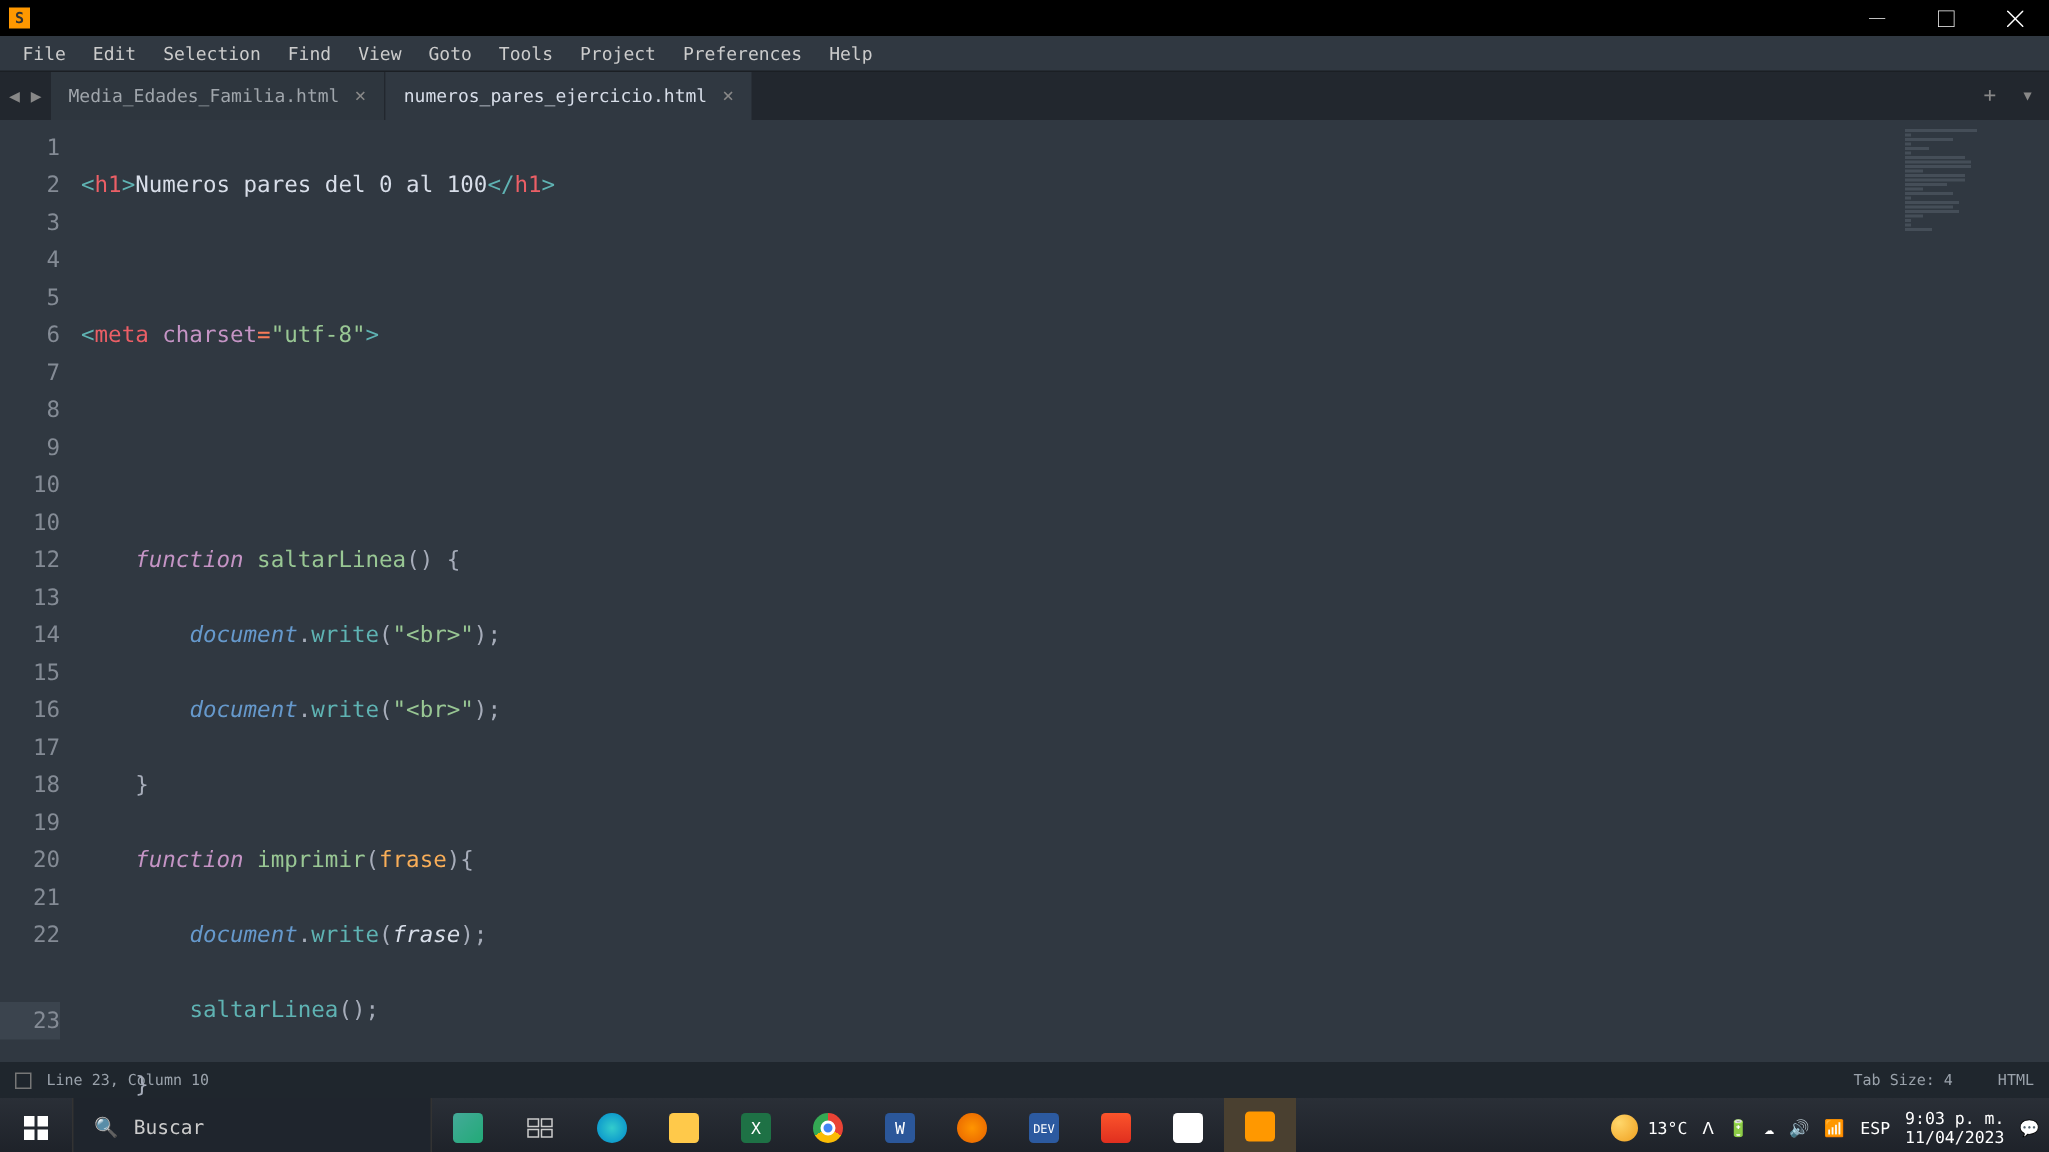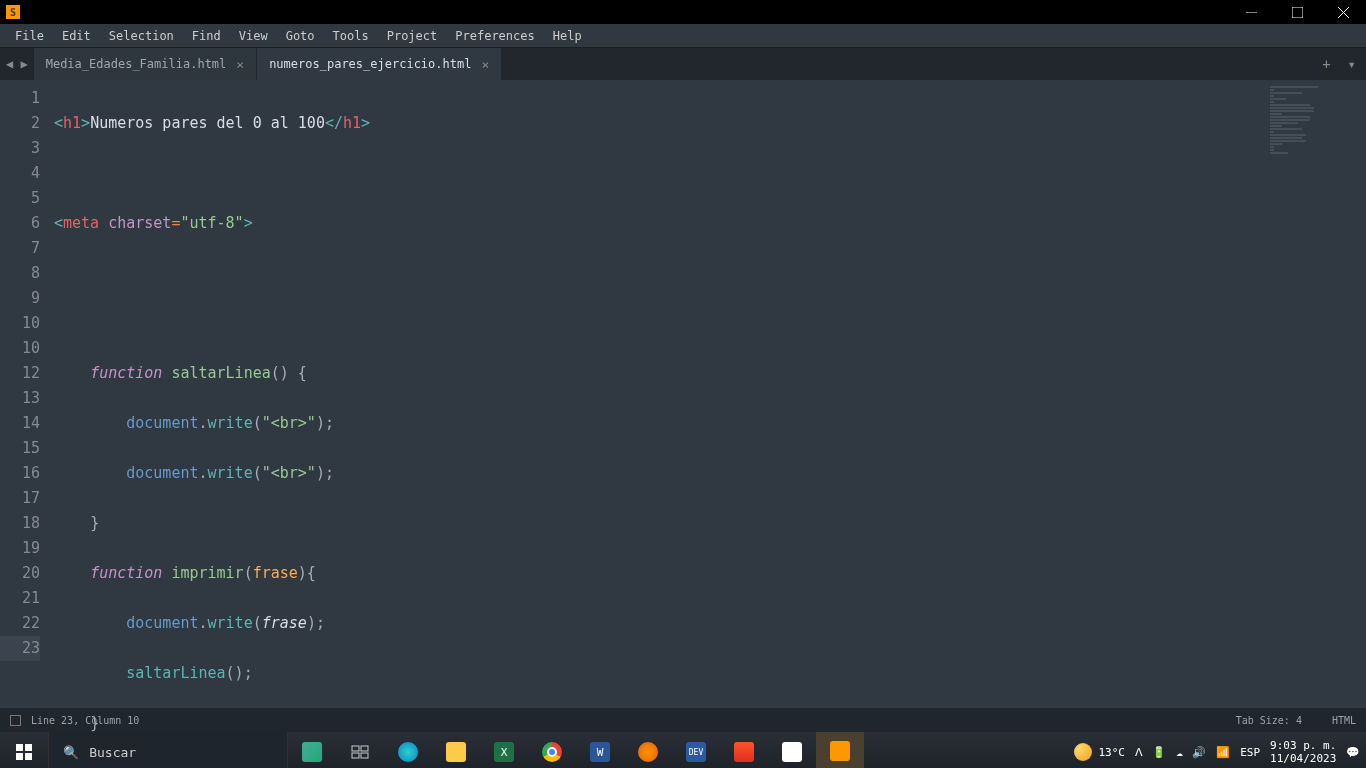--- a/index.html
+++ b/index.html
@@ -19,35 +19,35 @@
 .nav-arrows { display: flex; align-items: center; padding: 0 6px; color: #888; font-size: 12px; gap:4px; }
 .tab { background: #2e363e; color: #a0a6ac; padding: 0 12px; font-size: 12px; display: flex; align-items: center; gap: 10px; border-right: 1px solid #22272e; font-family: "Segoe UI", sans-serif; }
 .tab.active { background: #303841; color: #d8dee9; }
 .tab .close { color: #888; font-size: 13px; }
 .tab-filler { flex: 1; }
 .tab-plus { display: flex; align-items: center; padding: 0 10px; color: #888; font-size: 14px; gap:8px; }
 
 .editor { display: flex; height: 628px; background: #303841; position: relative; }
 .gutter { width: 54px; text-align: right; padding-right: 14px; padding-top: 6px; color: #848b95; font-size: 15px; line-height: 25px; user-select: none; }
 .gutter .ln { }
-.gutter .ln.active { background: #3b444e; }
+.gutter .ln.active { background: #3b444e; margin-top: 32px; }
 .code-area { flex: 1; padding-top: 6px; font-size: 15px; line-height: 25px; white-space: pre; position: relative; }
 
 .c-tag { color: #ec5f66; }
 .c-angle { color: #5fb3b3; }
 .c-attr { color: #c594c5; }
 .c-op { color: #f97b58; }
 .c-str { color: #99c794; }
 .c-text { color: #d8dee9; }
 .c-scripttag { color: #ec5f66; text-decoration: underline dotted #6a6a6a; }
 .c-kw { color: #c594c5; font-style: italic; }
 .c-func { color: #5fb3b3; }
 .c-funcname { color: #99c794; }
 .c-param { color: #f9ae58; }
-.c-obj { color: #6699cc; }
+.c-obj { color: #6699cc; font-style: italic; }
 .c-punct { color: #a6acb9; }
 .c-var { color: #d8dee9; }
 .c-varit { font-style: italic; }
 
 .minimap { position: absolute; right: 16px; top: 6px; width: 80px; height: 600px; }
 .minimap .mline { height:2px; margin-bottom:1px; background: #5a6370; opacity: .5; }
 
 .statusbar { background: #1f262d; height: 24px; display: flex; align-items: center; font-family: "Segoe UI", sans-serif; font-size: 10px; color: #9aa2ab; padding: 0 10px; }
 .statusbar .sb-box { width:11px; height:11px; border:1px solid #777; margin-right:10px; }
 .statusbar .sb-right { margin-left: auto; display: flex; gap: 30px; align-items: center; }

